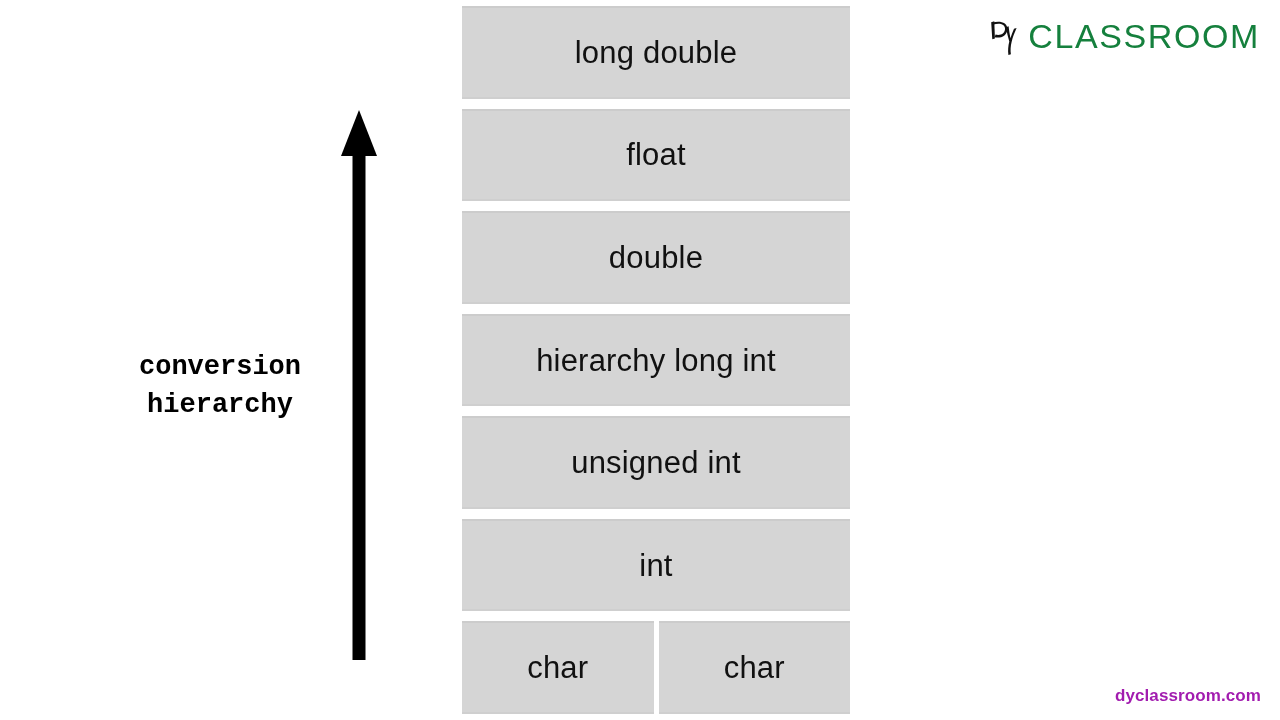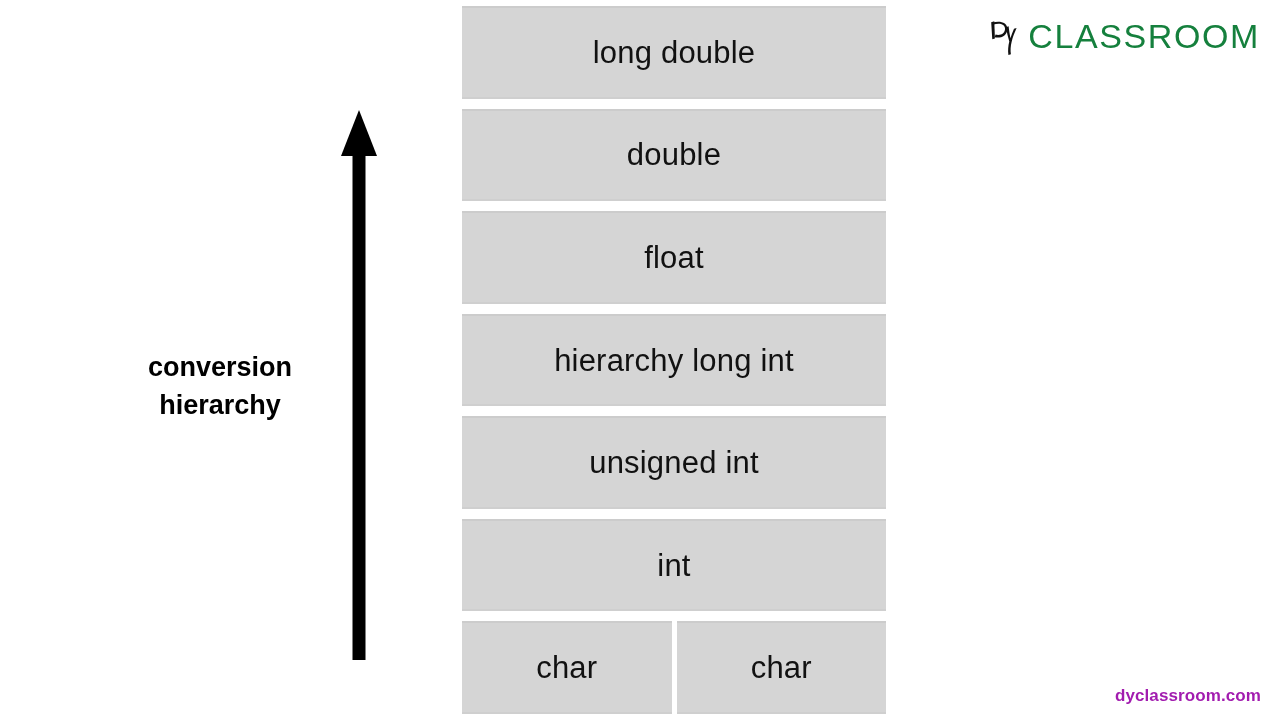--- a/index.html
+++ b/index.html
@@ -62,21 +62,21 @@
     white-space: nowrap;
   }
 
   
   #hierarchy-caption {
     position: absolute;
     left: 90px;
     top: 348px;
     width: 260px;
     text-align: center;
-    font-family: Liberation Sans, sans-serif;
+    font-family: Liberation Mono, monospace;
     font-size: 27px;
     font-weight: bold;
     color: #000000;
     line-height: 1.42;
   }
   #hierarchy-caption .cap-line { display: block; }
 
   
   #direction-arrow {
     position: absolute;
@@ -84,21 +84,21 @@
     top: 108px;
     width: 56px;
     height: 552px;
   }
 
   
   #type-stack {
     position: absolute;
     left: 462px;
     top: 6px;
-    width: 424px;
+    width: 388px;
     height: 708px;
     display: flex;
     flex-direction: column;
     gap: 10px;
   }
   .type-row {
     display: flex;
     flex: 1 1 0;
     gap: 5px;
     min-height: 0;
@@ -154,27 +154,27 @@
   <div id="type-stack">
 
     <div class="type-row">
       <div class="type-box">
         <span class="type-box-label">long double</span>
       </div>
     </div>
 
     <div class="type-row">
       <div class="type-box">
+        <span class="type-box-label">float</span>
+      </div>
+    </div>
+
+    <div class="type-row">
+      <div class="type-box">
         <span class="type-box-label">double</span>
-      </div>
-    </div>
-
-    <div class="type-row">
-      <div class="type-box">
-        <span class="type-box-label">float</span>
       </div>
     </div>
 
     <div class="type-row">
       <div class="type-box">
         <span class="type-box-label">hierarchy long int</span>
       </div>
     </div>
 
 

